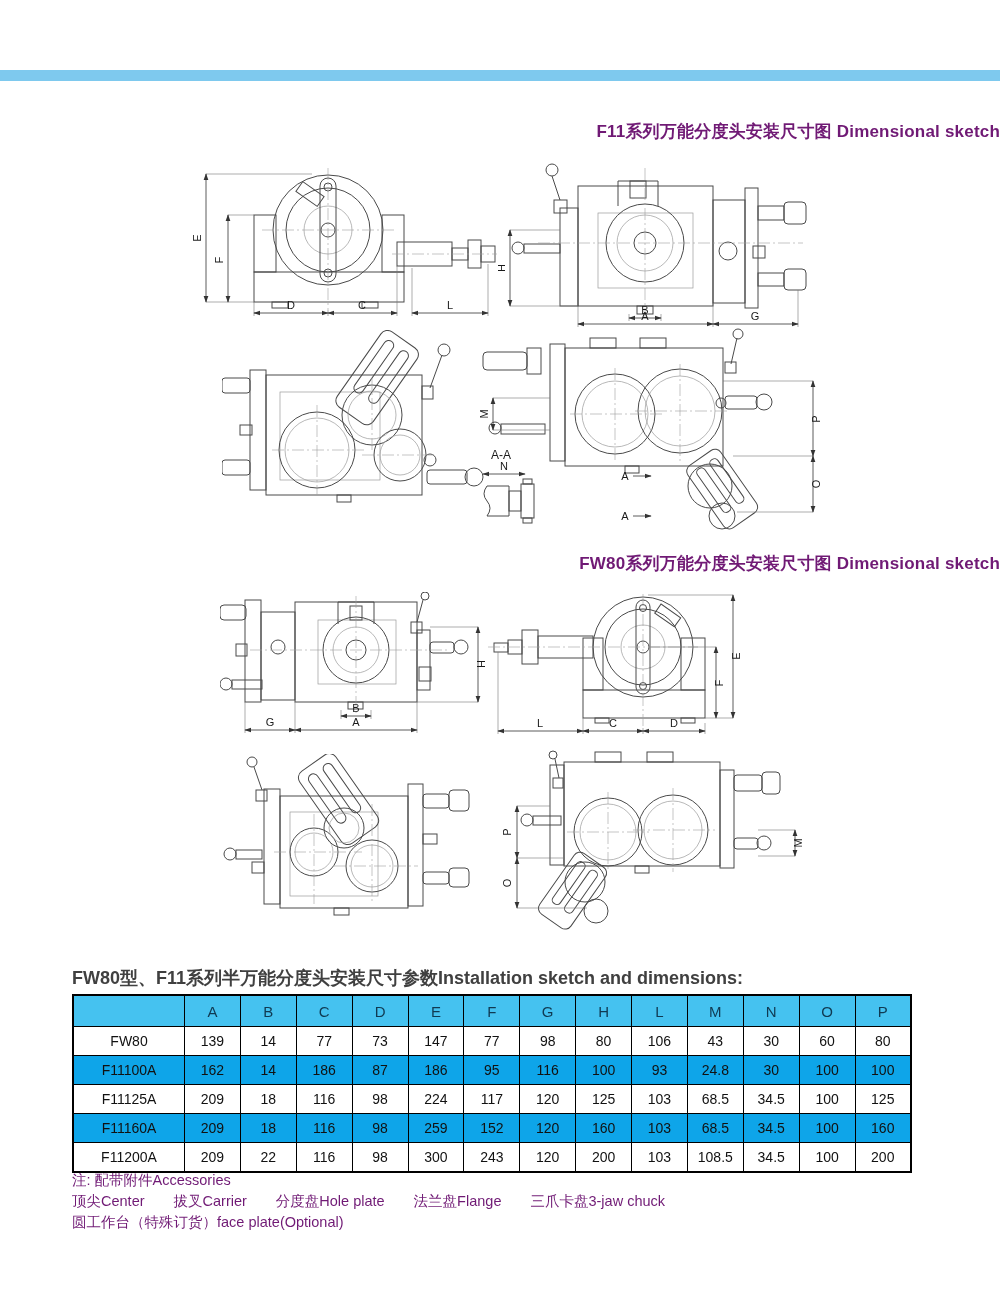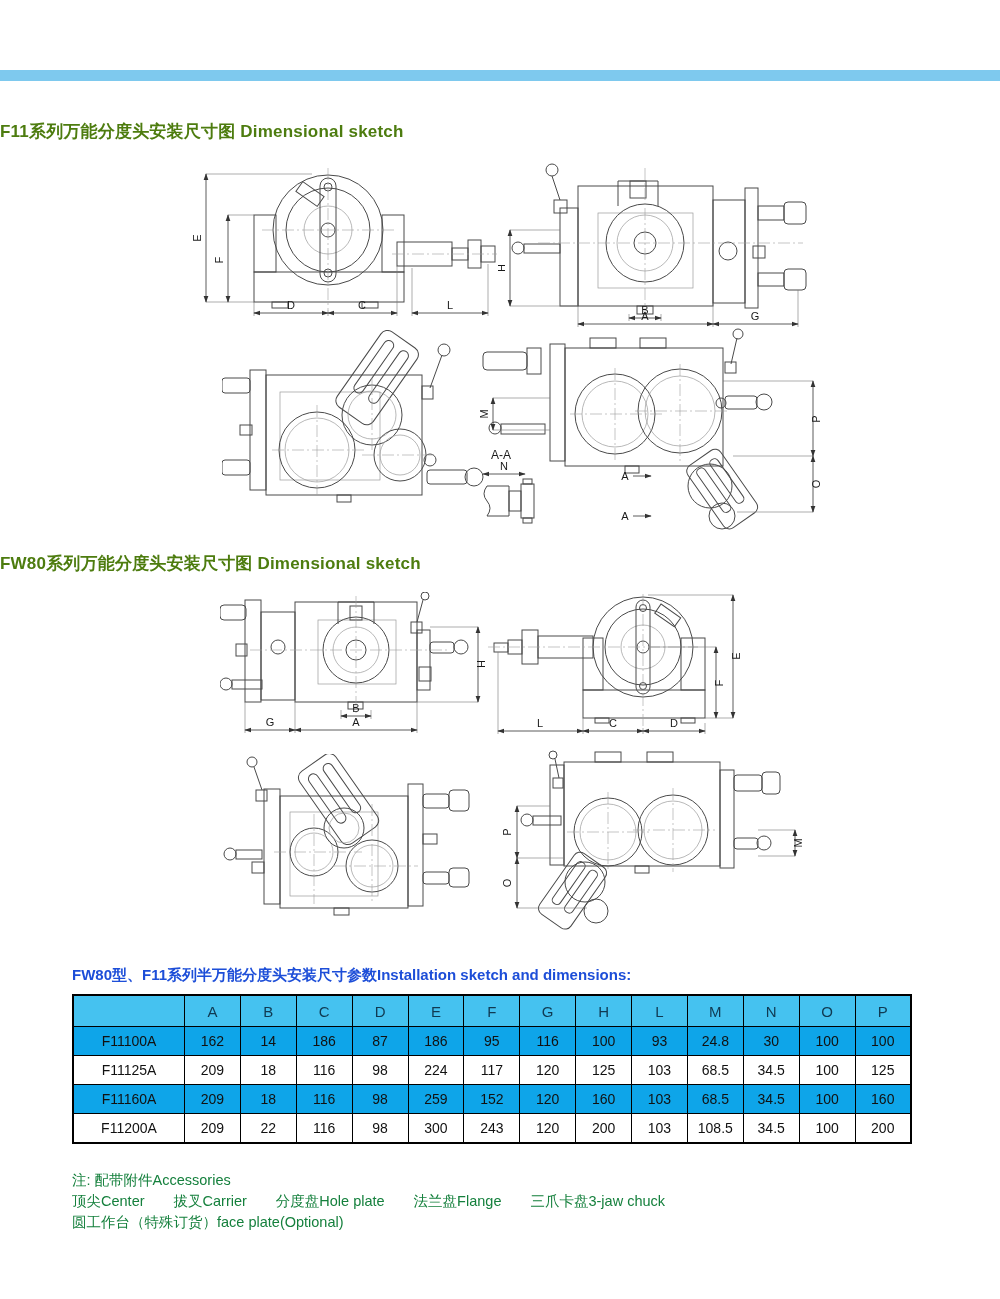--- a/index.html
+++ b/index.html
@@ -2,47 +2,47 @@
 <html><head>
 <meta charset="utf-8">
 <style>
   html,body{margin:0;padding:0;}
   body{
     width:1000px;height:1299px;position:relative;background:#ffffff;
     font-family:"Liberation Sans","DejaVu Sans",sans-serif;color:#111;
   }
   .accent-bar{position:absolute;left:0;top:70px;width:1000px;height:11px;background:#7EC9EE;}
   .sec-title{
-    position:absolute;left:0;width:1000px;text-align:left;
-    font-size:17px;font-weight:bold;color:#4d7c0f;letter-spacing:.2px;
+    position:absolute;left:0;width:1000px;text-align:right;
+    font-size:17px;font-weight:bold;color:#701a75;letter-spacing:.2px;
   }
   .drawing{position:absolute;}
   
   .ln{stroke:#4a4a4a;stroke-width:1;fill:none;}
   .lt{stroke:#9a9a9a;stroke-width:.7;fill:none;}
   .cl{stroke:#9f9f9f;stroke-width:.6;fill:none;stroke-dasharray:12 3 2 3;}
   .dim{stroke:#333;stroke-width:.8;fill:none;}
   .ext{stroke:#777;stroke-width:.6;fill:none;}
   .dimtxt{font-size:11px;fill:#1a1a1a;font-family:"Liberation Sans","DejaVu Sans",sans-serif;}
   
-  .tbl-title{position:absolute;left:72px;top:966px;font-size:15px;font-weight:600;color:#1d4ed8;}
+  .tbl-title{position:absolute;left:72px;top:966px;font-size:18px;font-weight:600;color:#404040;}
   table.dims{
     position:absolute;left:72px;top:994px;width:840px;
     border-collapse:collapse;table-layout:fixed;border:2px solid #000;
     font-size:14px;
   }
   table.dims th,table.dims td{
     border:1px solid #000;text-align:center;vertical-align:middle;
     height:28px;padding:0;overflow:hidden;
   }
   table.dims thead th{background:#45C2F0;font-weight:normal;font-size:15px;height:30px;color:#103a52;}
   table.dims th:first-child,table.dims td:first-child{width:110px;}
   table.dims tr.hl td{background:#0ea5e9;}
   
-  .notes{position:absolute;left:72px;top:1172px;font-size:14.5px;color:#15803d;}
+  .notes{position:absolute;left:72px;top:1172px;font-size:14.5px;color:#701a75;}
   .notes p{margin:0 0 5px 0;line-height:16px;}
 </style>
 </head>
 <body>
 
 <svg width="0" height="0" style="position:absolute">
   <defs>
     <marker id="arr" viewBox="0 0 10 10" refX="9" refY="5" markerWidth="9" markerHeight="9" orient="auto-start-reverse">
       <path d="M0,1.5 L10,5 L0,8.5 z" fill="#333"></path>
     </marker>
@@ -429,20 +429,36 @@
         <th>G</th>
         <th>H</th>
         <th>L</th>
         <th>M</th>
         <th>N</th>
         <th>O</th>
         <th>P</th>
       </tr>
     </thead>
   <tbody>
+      <tr>
+        <td>FW80</td>
+        <td>139</td>
+        <td>14</td>
+        <td>77</td>
+        <td>73</td>
+        <td>147</td>
+        <td>77</td>
+        <td>98</td>
+        <td>80</td>
+        <td>106</td>
+        <td>43</td>
+        <td>30</td>
+        <td>60</td>
+        <td>80</td>
+      </tr>
       <tr class="hl">
         <td>F11100A</td>
         <td>162</td>
         <td>14</td>
         <td>186</td>
         <td>87</td>
         <td>186</td>
         <td>95</td>
         <td>116</td>
         <td>100</td>

